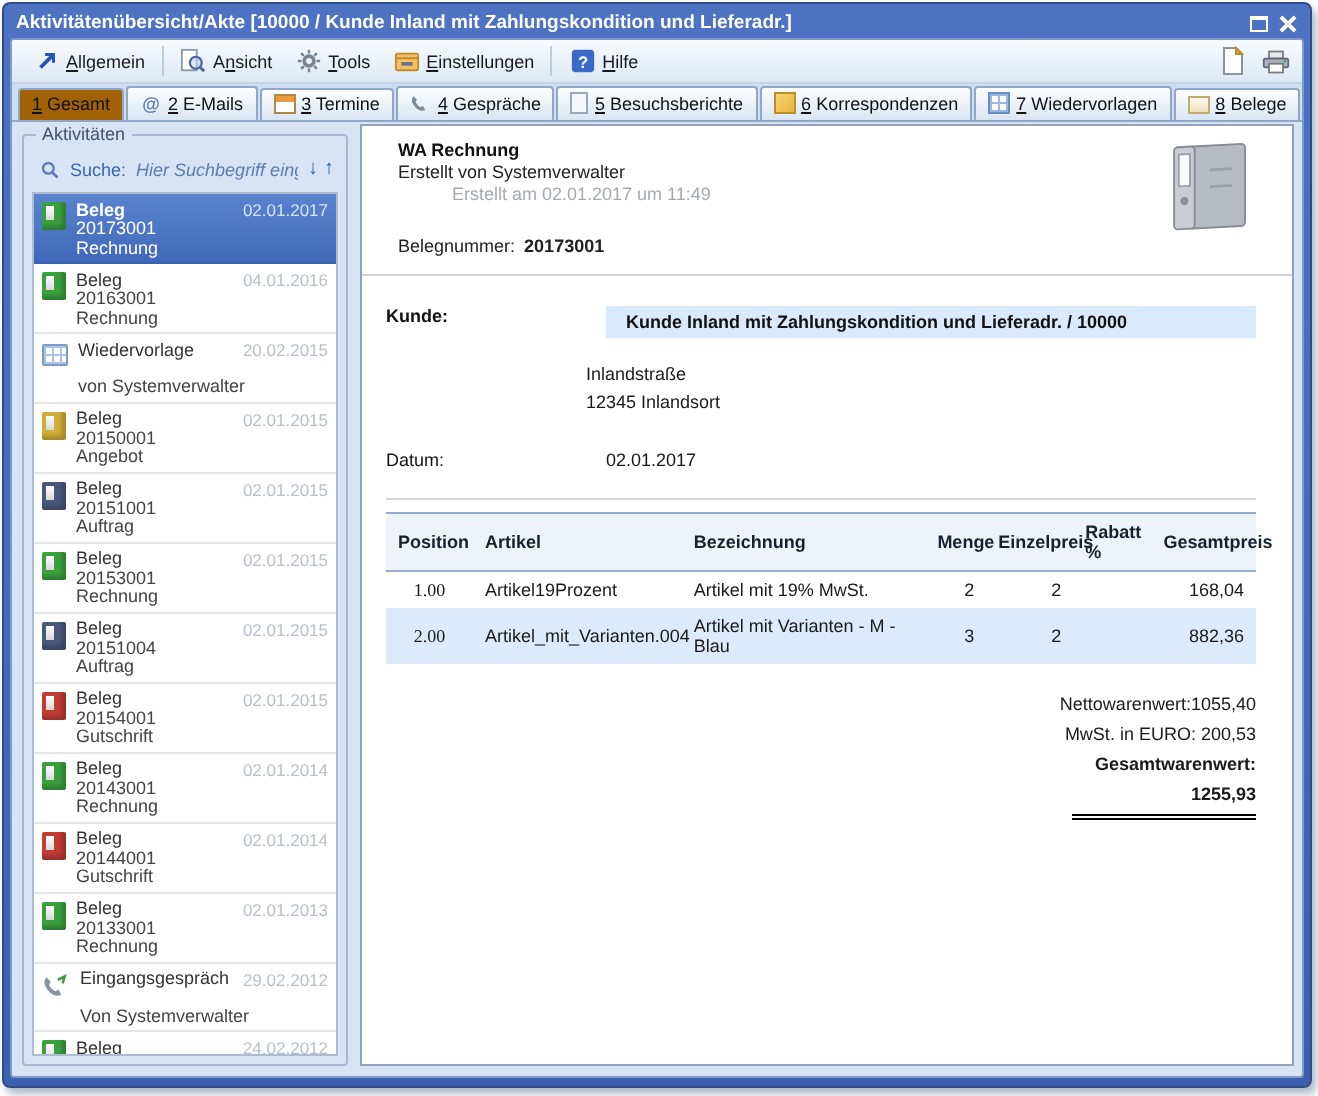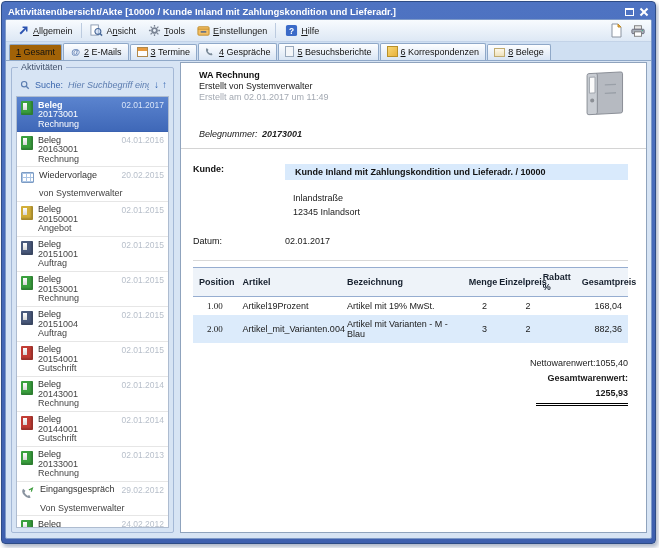--- a/index.html
+++ b/index.html
@@ -82,27 +82,27 @@
     background-size:4px 4px;}
   .li-icon.cal::after{display:none;}
   .li-icon.phone{background:transparent;box-shadow:none;width:14px;height:14px;}
   .li-icon.phone::after{display:none;}
 
   
   .panel{flex:1;background:#fff;border:1px solid #8fa3bd;margin-top:0;display:flex;flex-direction:column;overflow:hidden;}
   .panel-header{flex:none;position:relative;padding:7px 10px 8px 18px;border-bottom:1px solid #d4d4d4;font-size:9px;line-height:11px;}
   .ph-title{font-weight:bold;color:#111;}
   .ph-created{color:#222;}
-  .ph-createdat{color:#a3a9b2;}
-  .ph-beleg{margin-top:26px;color:#222;font-style:italic;}
+  .ph-createdat{color:#a3a9b2;margin-left:27px;}
+  .ph-beleg{margin-top:15px;color:#222;}
   .ph-beleg b{margin-left:2px;}
   .binder-big{position:absolute;right:16px;top:6px;}
   .panel-body{flex:1;padding:15px 10px 0 12px;font-size:9px;color:#1a1a1a;overflow:hidden;}
   .frow{display:flex;align-items:flex-start;}
-  .flabel{width:92px;flex:none;font-weight:bold;color:#111;}
+  .flabel{width:110px;flex:none;font-weight:bold;color:#111;}
   .kunde-bar{flex:1;margin-right:8px;background:var(--c-highlight,#d9eafc);font-weight:bold;
     padding:3px 10px;color:#111;}
   .address{margin-left:100px;margin-top:11px;line-height:14px;}
   .datum-row{margin-top:17px;}
   .datum-row .flabel{font-weight:normal;}
   .body-sep{border-top:1px solid #d8d8d8;margin:14px 8px 0 0;}
   table.items{width:calc(100% - 8px);border-collapse:collapse;table-layout:fixed;margin-top:6px;font-size:9px;}
   table.items th{font-weight:bold;text-align:left;padding:4px 6px;background:#eef3f9;
     border-top:1px solid #96add0;border-bottom:1px solid #96add0;color:#16202e;}
   table.items td{padding:4px 6px;color:#1a1a1a;}
@@ -221,20 +221,24 @@
           </span>
           <span><u>4</u> Gespräche</span>
         </div>
         <div class="tab">
           <span class="ticon report-tab-icon"></span>
           <span><u>5</u> Besuchsberichte</span>
         </div>
         <div class="tab">
           <span class="ticon correspondence-tab-icon"></span>
           <span><u>6</u> Korrespondenzen</span>
+        </div>
+        <div class="tab">
+          <span class="ticon grid-tab-icon"></span>
+          <span><u>7</u> Wiedervorlagen</span>
         </div>
         <div class="tab">
           <span class="ticon folder-tab-icon"></span>
           <span><u>8</u> Belege</span>
         </div>
       </div>
 
     <div class="content">
 
       <div class="sidebar">
@@ -438,20 +442,21 @@
                   <td class="c3 num">3</td>
                   <td class="c4 num">2</td>
                   <td class="c5 num"></td>
                   <td class="c6 num">882,36</td>
                 </tr>
               </tbody>
           </table>
 
           <div class="totals">
             <div><span>Nettowarenwert:</span><span>1055,40</span></div>
+            <div><span>MwSt. in EURO:</span> <span>200,53</span></div>
             <div class="bold">Gesamtwarenwert:</div>
             <div class="bold">1255,93</div>
             <div class="total-rule"></div>
           </div>
         </div>
       </div>
 
     </div>
   </div>
 </div>

